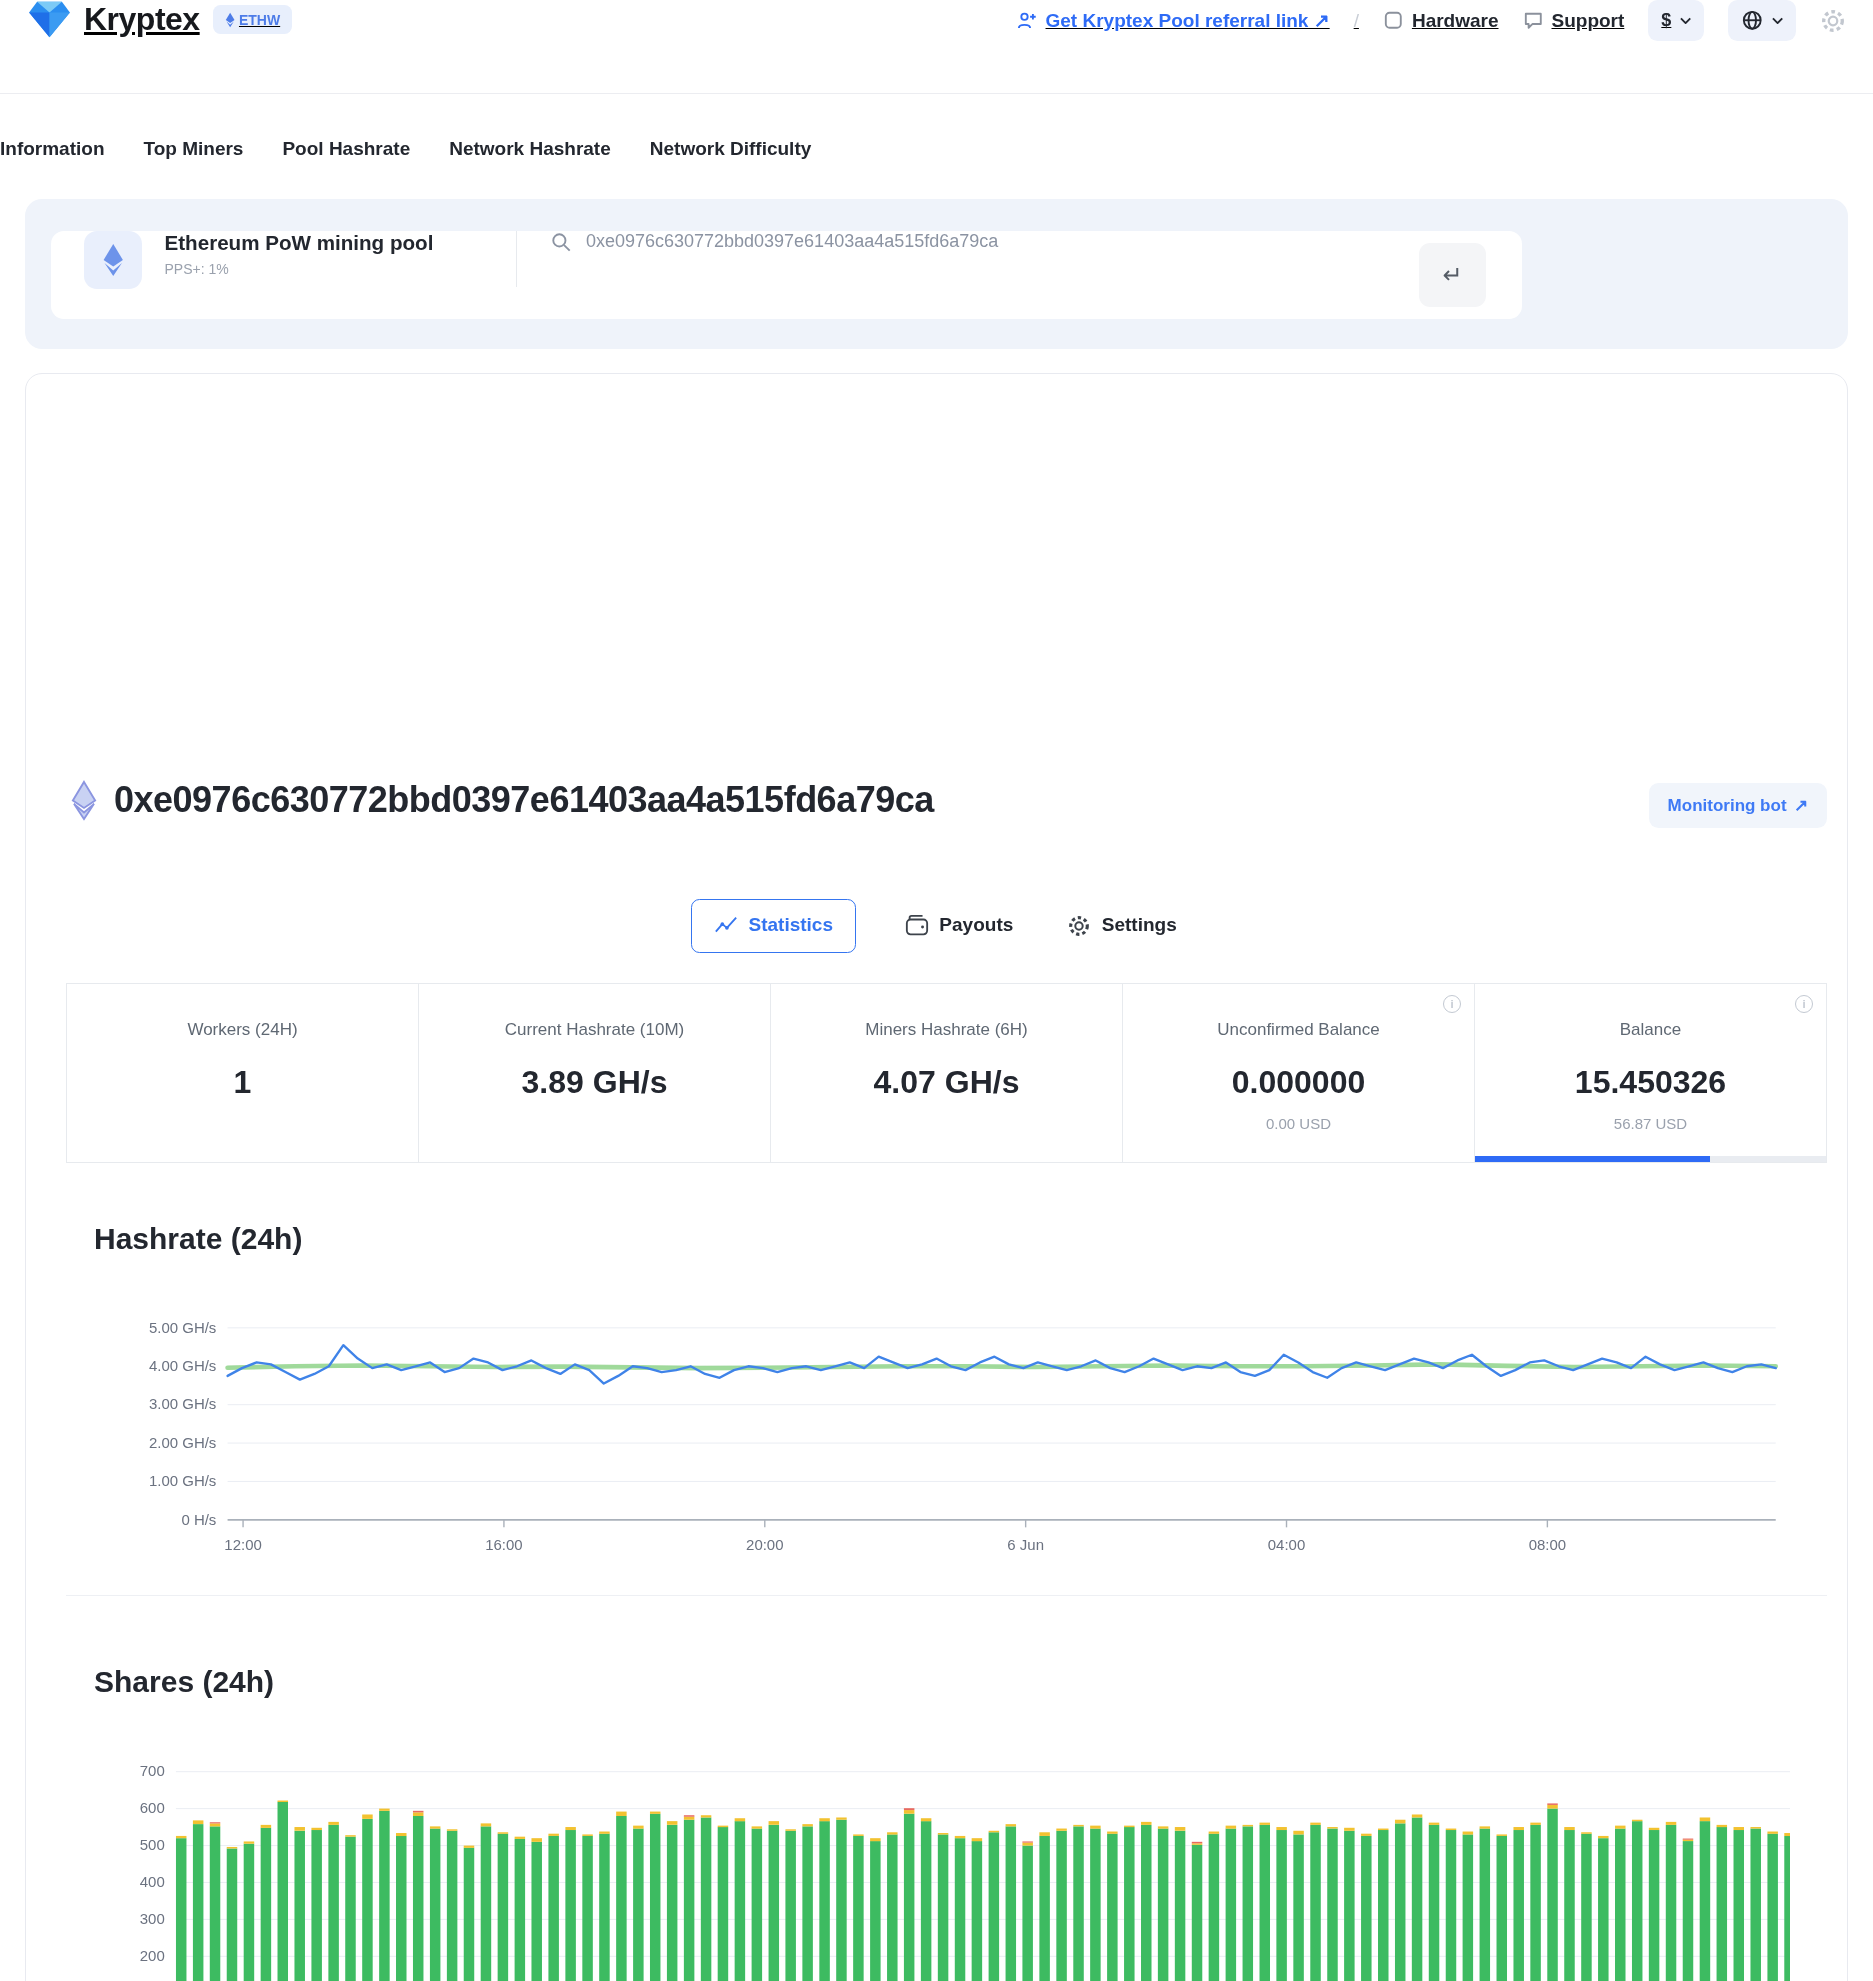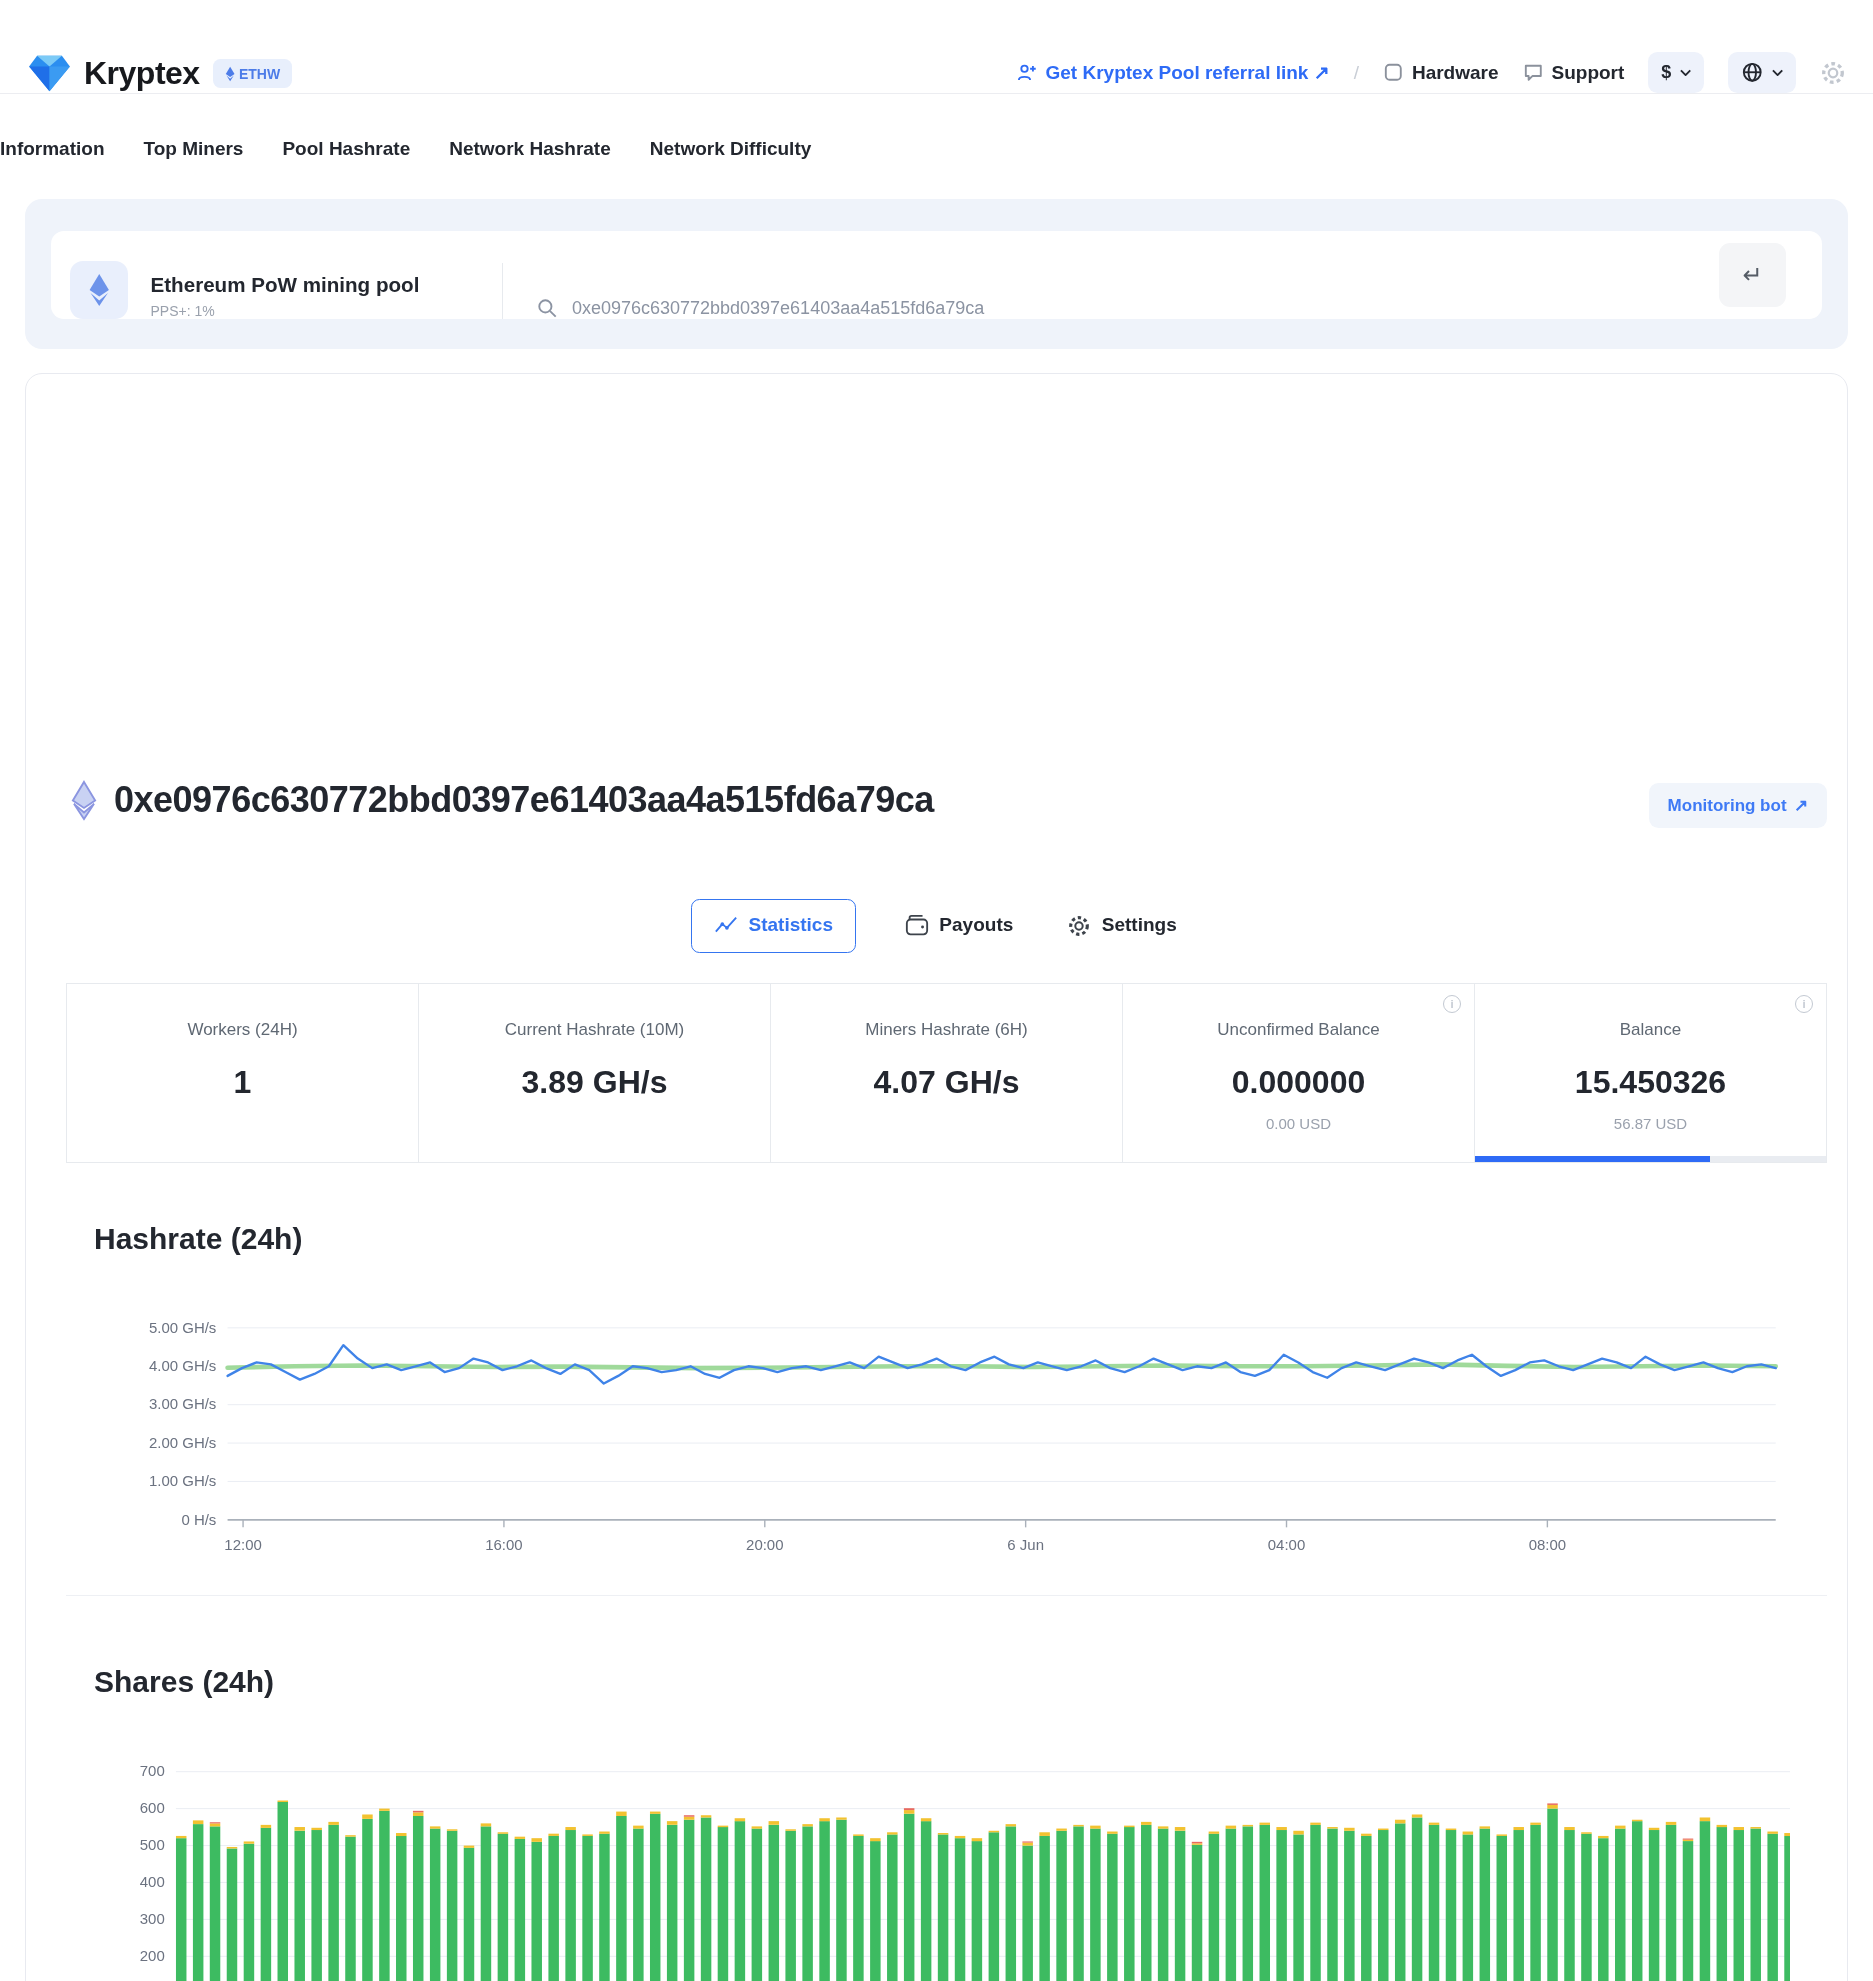--- a/index.html
+++ b/index.html
@@ -1,36 +1,36 @@
 <!DOCTYPE html>
 <html style="font-size:15px"><head>
 <meta charset="utf-8">
 <style>
   * { margin:0; padding:0; box-sizing:border-box; }
   html,body { width:1874px; height:1982px; background:#ffffff; font-family:"Liberation Sans", sans-serif; overflow:hidden; position:relative; }
 
   
-  .header { position:absolute; left:0; top:0; width:1874px; height:94px; background:#fff; border-bottom:0.9px solid #ecedf1; display:flex; align-items:flex-end; justify-content:space-between; padding:0 28px; }
+  .header { position:absolute; left:0; top:0; width:1874px; height:94px; background:#fff; border-bottom:0.9px solid #ecedf1; display:flex; align-items:flex-start; justify-content:space-between; padding:0 28px;text-decoration:underline; }
   .logo-group { display:flex; align-items:center; gap:13px; cursor:pointer; }
   .brand-text { font-size:32px; font-weight:800; color:#17191d; letter-spacing:-0.5px; }
   .coin-badge { display:flex; align-items:center; gap:4px; background:#e8effc; border-radius:7.5px; padding:6.6px 12px; font-size:14px; font-weight:700; color:#4d7ce8; }
   .header-right { display:flex; align-items:center; gap:24px; }
   .ref-link { display:flex; align-items:center; gap:8.4px; color:#2e6bf6; font-size:19px; font-weight:600; cursor:pointer; }
   .slash { color:#c9ced6; font-size:19px; }
   .hdr-item { display:flex; align-items:center; gap:8.4px; color:#23272f; font-size:19px; font-weight:600; cursor:pointer; }
   .pill-btn { display:flex; align-items:center; gap:8.4px; background:#eef2fb; border:none; border-radius:9.4px; height:41px; padding:0 13px; font-size:18px; font-weight:700; color:#23272f; cursor:pointer; font-family:inherit; }
   .gear-glyph { color:#c2c7cf; cursor:pointer; display:flex; }
 
   
   .nav-row { position:absolute; left:0; top:124px; width:1874px; height:49px; display:flex; align-items:center; gap:39px; }
   .nav-item { font-size:19px; font-weight:600; color:#23272f; cursor:pointer; }
 
   
   .search-wrap { position:absolute; left:25px; top:199px; width:1823px; height:150px; background:#eff3fa; border-radius:17px; }
-  .search-card { position:absolute; left:26px; top:32px; width:1771px; height:88px; background:#fff; border-radius:13px; display:flex; align-items:flex-end; padding-left:19px; }
+  .search-card { position:absolute; left:26px; top:32px; width:1471px; height:88px; background:#fff; border-radius:13px; display:flex; align-items:flex-start; padding-left:33px; }
   .eth-tile { width:58px; height:58px; background:#e9effc; border-radius:13px; display:flex; align-items:center; justify-content:center; flex:0 0 auto; }
   .pool-info { margin-left:22.5px; width:351px; }
   .pool-title { font-size:20.6px; font-weight:700; color:#23272f; }
   .pool-sub { font-size:14px; color:#9aa1ad; margin-top:5.6px; }
   .vdiv { width:0.9px; height:56px; background:#e7eaee; }
   .search-ico { margin-left:34px; display:flex; }
   .query-text { margin-left:13px; font-size:18px; color:#8b93a2; }
   .enter-btn { position:absolute; right:36px; top:12px; width:67px; height:64px; background:#f4f5f7; border:none; border-radius:11.2px; font-size:24px; color:#555c66; cursor:pointer; }
 
   

